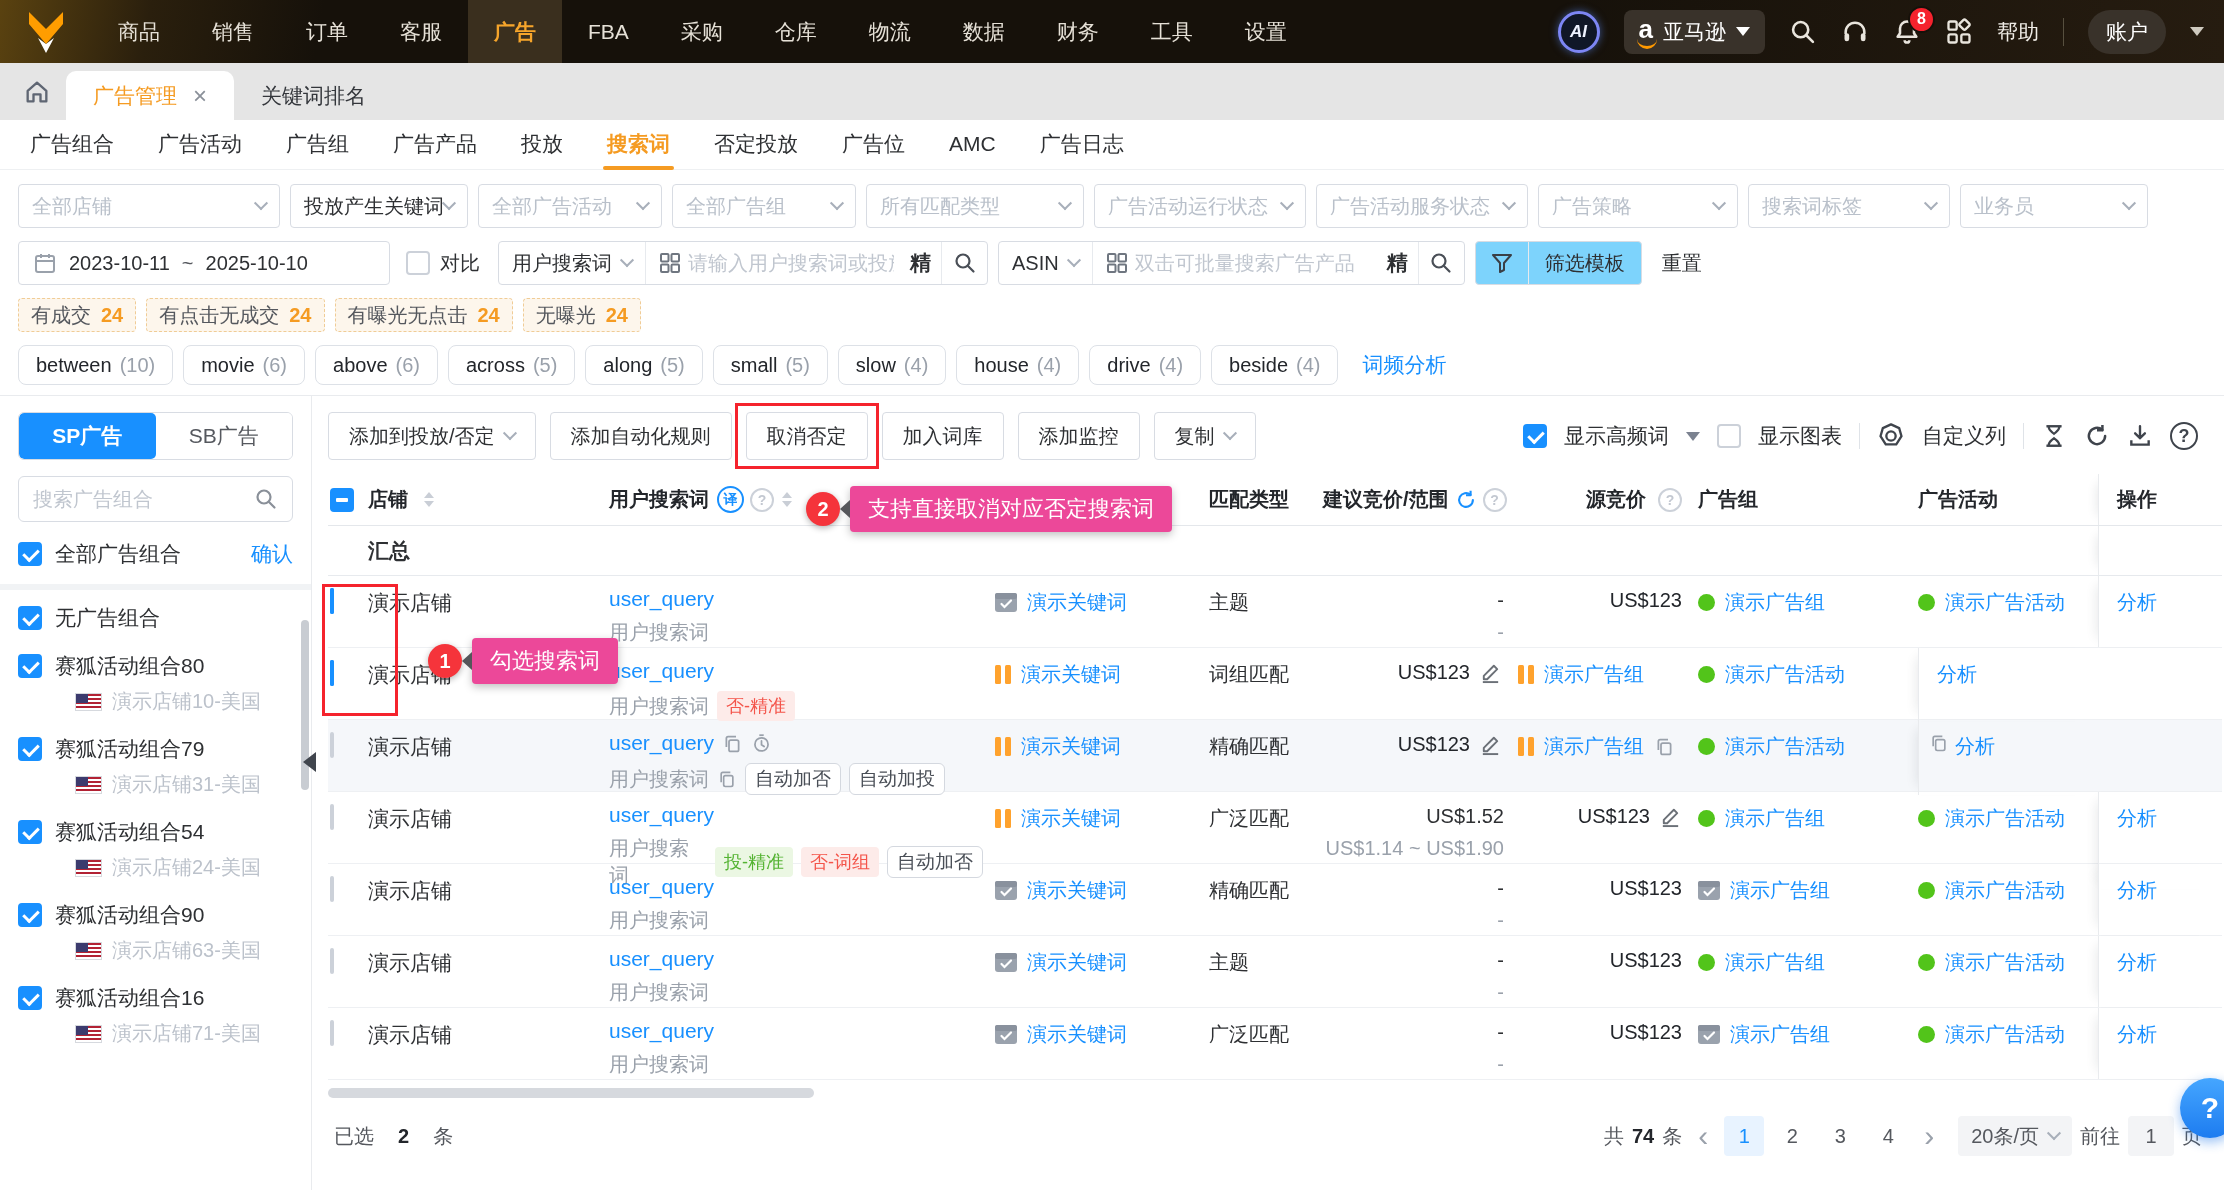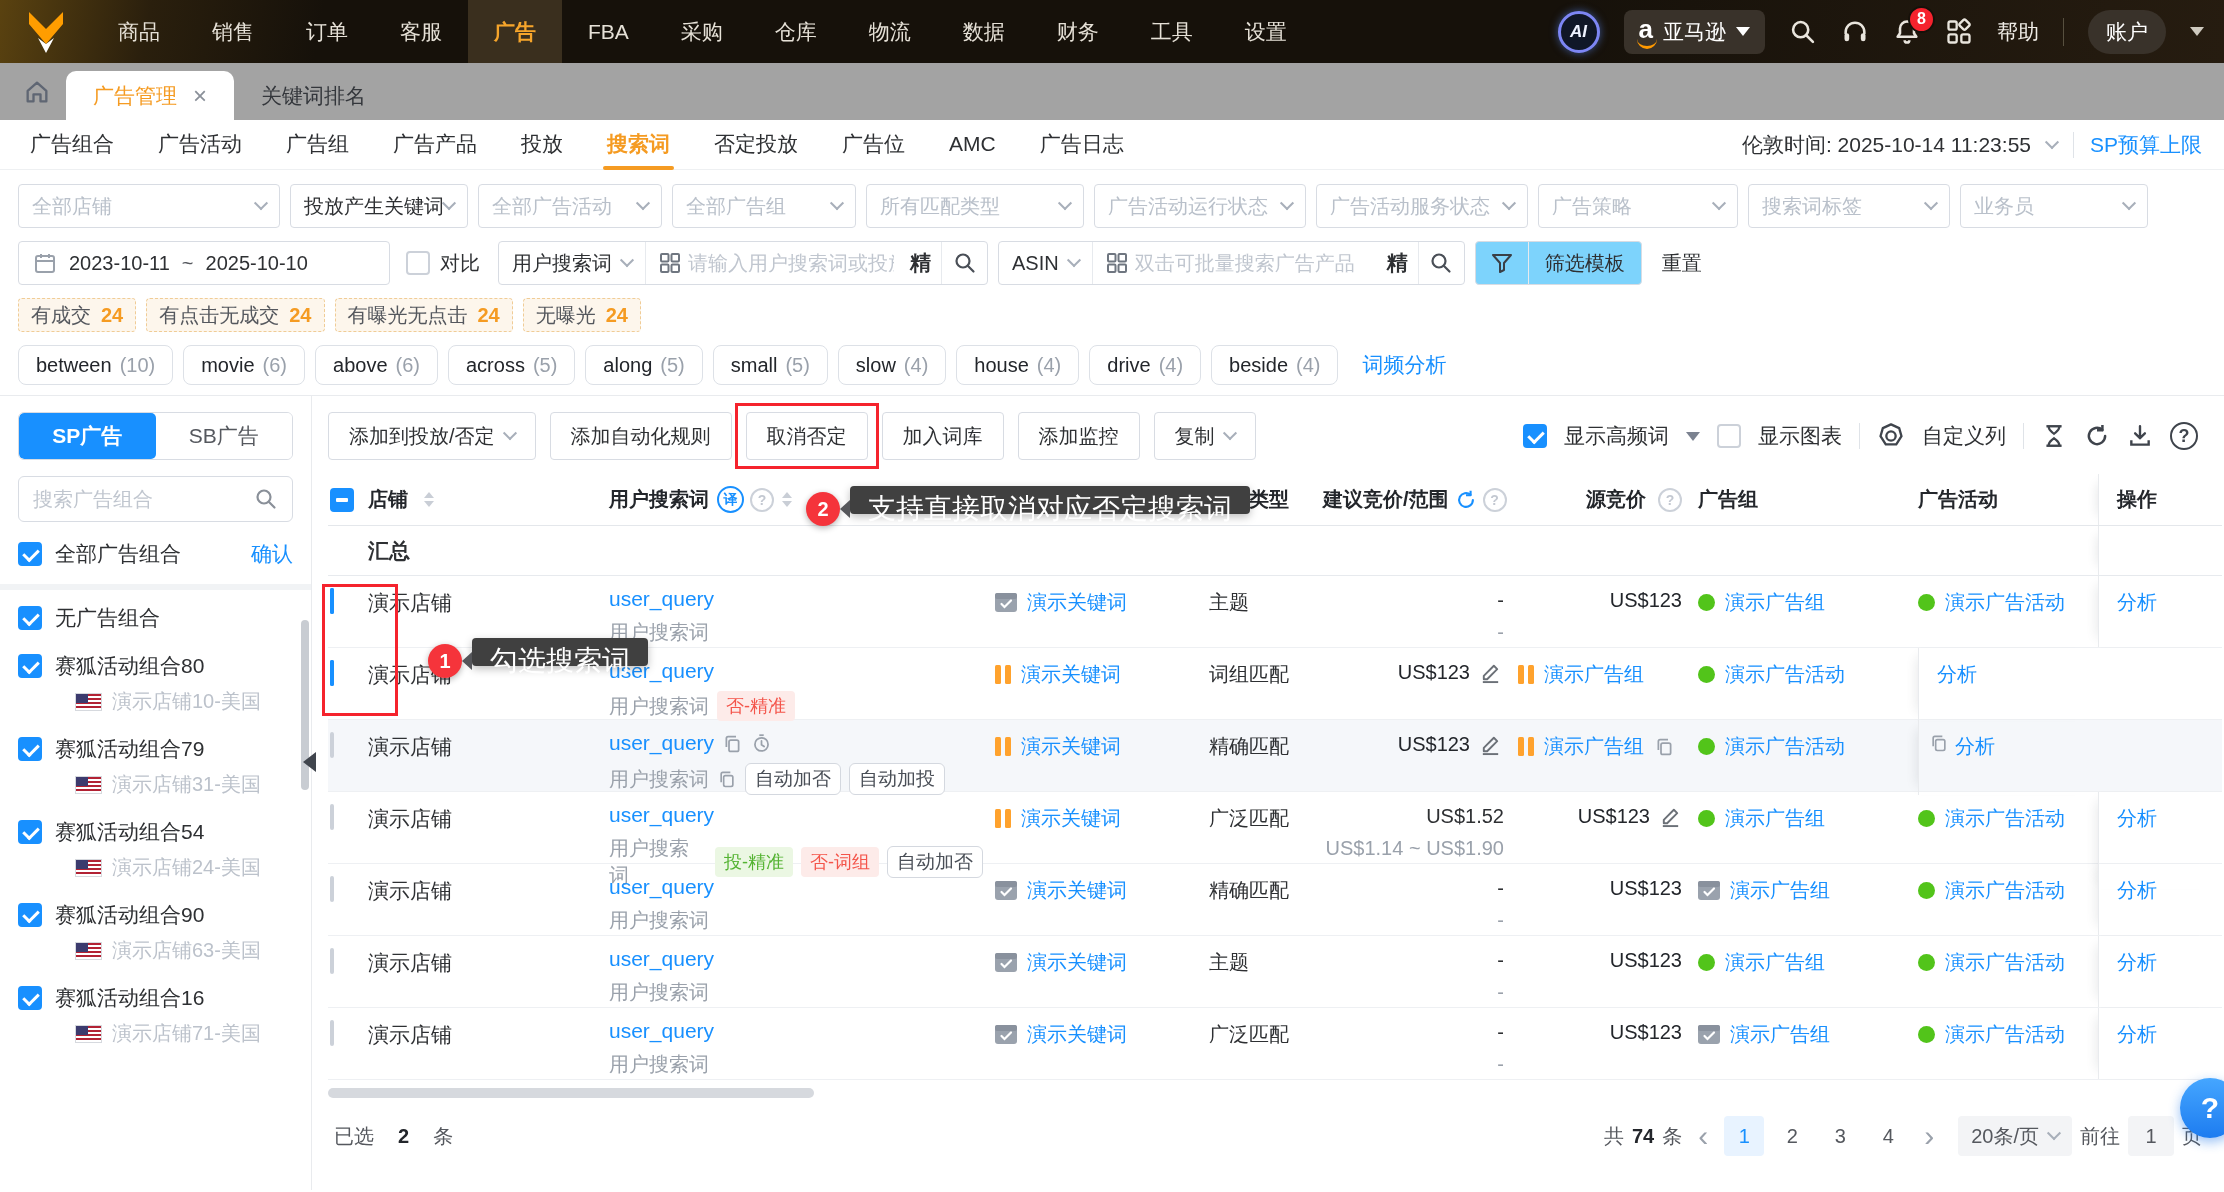--- a/index.html
+++ b/index.html
@@ -20,21 +20,21 @@
 .amz{color:#fff;font-size:26px;font-weight:700;line-height:1;position:relative;top:-3px}
 .amz::after{content:"";position:absolute;left:-2px;right:-4px;bottom:-7px;height:9px;border-bottom:3px solid #ff9900;border-radius:0 0 14px 14px}
 .cdn{width:0;height:0;border-left:7px solid transparent;border-right:7px solid transparent;border-top:9px solid #fff}
 .tn-ic{color:#e9e5dd;cursor:pointer}
 .bellwrap{position:relative}
 .nbadge{position:absolute;top:-12px;right:-14px;min-width:27px;height:27px;border-radius:14px;background:#f5222d;color:#fff;font-size:16px;font-weight:700;display:flex;align-items:center;justify-content:center;padding:0 7px;border:2px solid #16110a}
 .tn-help{color:#efece6;font-size:21px;cursor:pointer}
 .tdiv{width:1px;height:28px;background:#57503f}
 .acct{height:44px;border-radius:22px;background:#39322a;color:#fff;display:flex;align-items:center;padding:0 18px;font-size:21px;cursor:pointer}
 
-.tabbar{height:57px;background:#a3a3a3;display:flex;align-items:flex-end;padding-left:8px}
+.tabbar{height:57px;background:#e5e5e5;display:flex;align-items:flex-end;padding-left:8px}
 .home{width:58px;height:57px;display:flex;align-items:center;justify-content:center;color:#5f6673;cursor:pointer}
 .tab{height:49px;display:flex;align-items:center;gap:16px;padding:0 27px;font-size:21px;color:#33363b;cursor:pointer}
 .tab.on{background:#fff;border-radius:10px 10px 0 0;color:#f59b22}
 .tab .x{color:#8a9099;font-size:24px;line-height:1}
 
 .subnav{height:50px;background:#fff;display:flex;align-items:center;padding:0 8px;border-bottom:1px solid #eef0f2}
 .sn{padding:0 22px;font-size:21px;color:#2e3033;height:50px;line-height:48px;position:relative;cursor:pointer;white-space:nowrap}
 .sn.on{color:#f59b22;font-weight:700}
 .sn.on::after{content:"";position:absolute;left:18px;right:18px;bottom:0;height:4px;border-radius:2px;background:#f59b22}
 .sn-right{margin-left:auto;display:flex;align-items:center;gap:16px;padding-right:14px;font-size:21px;color:#2e3033;white-space:nowrap}
@@ -148,21 +148,21 @@
 .pgwrap{margin-left:auto;display:flex;align-items:center;gap:8px}
 .pg{min-width:40px;height:40px;border-radius:4px;display:flex;align-items:center;justify-content:center;cursor:pointer}
 .pg.on{background:#e8f3ff;color:#1890ff}
 .parrow{color:#9aa1ab;font-size:30px;padding:0 8px;cursor:pointer;line-height:1}
 .psize{height:40px;background:#f3f4f6;border-radius:4px;display:flex;align-items:center;gap:10px;padding:0 13px;cursor:pointer;margin-left:8px}
 .gotobox{width:46px;height:40px;background:#f3f4f6;border-radius:4px;display:flex;align-items:center;justify-content:center}
 
 .overlay{position:absolute;inset:0;pointer-events:none;z-index:40}
 .redbox{position:absolute;border:3px solid #f5232d}
 .cnum{position:absolute;width:34px;height:34px;border-radius:50%;background:#f5343b;color:#fff;font-size:20px;font-weight:700;display:flex;align-items:center;justify-content:center;box-shadow:0 2px 6px rgba(0,0,0,.3)}
-.tip{position:absolute;height:28px;background:#404040;color:#fff;border-radius:4px;padding:0 18px;line-height:46px;font-size:28px;white-space:nowrap;box-shadow:0 3px 8px rgba(0,0,0,.25)}
+.tip{position:absolute;height:46px;background:#ec4899;color:#fff;border-radius:4px;padding:0 18px;line-height:46px;font-size:22px;white-space:nowrap;box-shadow:0 3px 8px rgba(0,0,0,.25)}
 .tip::before{content:"";position:absolute;left:-10px;top:14px;border-top:9px solid transparent;border-bottom:9px solid transparent;border-right:10px solid #55565a}
 .fab{position:absolute;left:2180px;top:1078px;width:60px;height:60px;border-radius:50%;background:linear-gradient(180deg,#45a6ff,#1d7cf0);color:#fff;font-size:30px;font-weight:700;display:flex;align-items:center;justify-content:center;box-shadow:0 4px 12px rgba(24,115,232,.45);z-index:45;cursor:pointer}
 .hidden-defs{position:absolute;width:0;height:0;overflow:hidden}
 </style>
 </head>
 <body>
 
 <svg class="hidden-defs" xmlns="http://www.w3.org/2000/svg">
   <symbol id="i-search" viewBox="0 0 24 24">
       <circle cx="10" cy="10" r="6.5" fill="none" stroke="currentColor" stroke-width="2.2"></circle>
@@ -311,26 +311,20 @@
     <div class="sn">广告组合</div>
     <div class="sn">广告活动</div>
     <div class="sn">广告组</div>
     <div class="sn">广告产品</div>
     <div class="sn">投放</div>
     <div class="sn on">搜索词</div>
     <div class="sn">否定投放</div>
     <div class="sn">广告位</div>
     <div class="sn">AMC</div>
     <div class="sn">广告日志</div>
-    <div class="sn-right">
-      <span>伦敦时间: 2025-10-14 11:23:55</span>
-      <span class="chev"></span>
-      <span class="vline"></span>
-      <span class="sp-link">SP预算上限</span>
-    </div>
   </div>
 
   <div class="filters">
     <div class="frow">
       <div class="sel" style="width:262px">
           <span>全部店铺</span>
           <span class="chev"></span>
         </div>
       <div class="sel filled" style="width:178px">
           <span>投放产生关键词</span>

